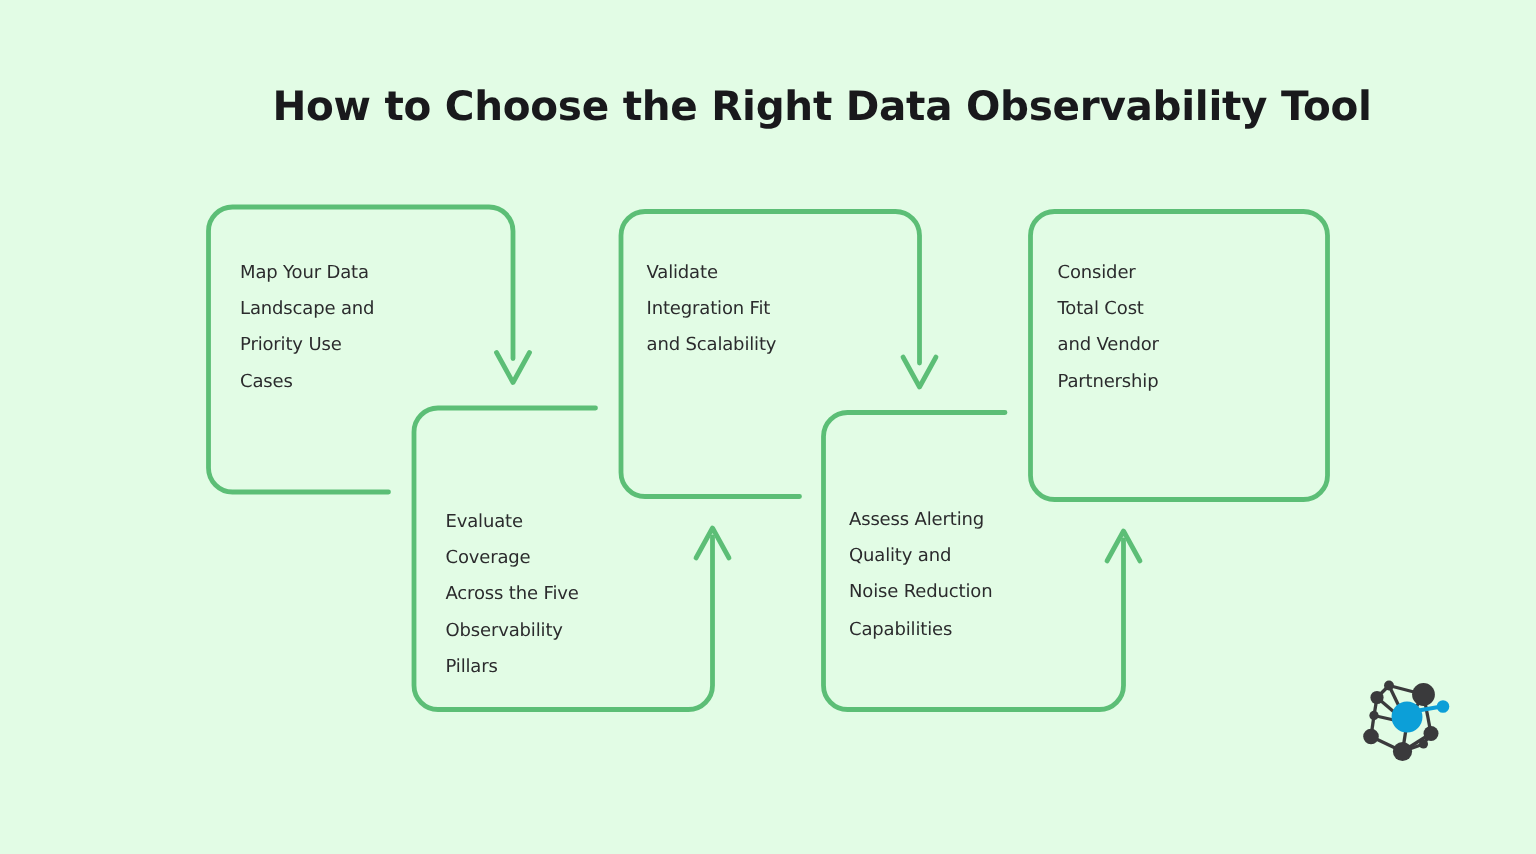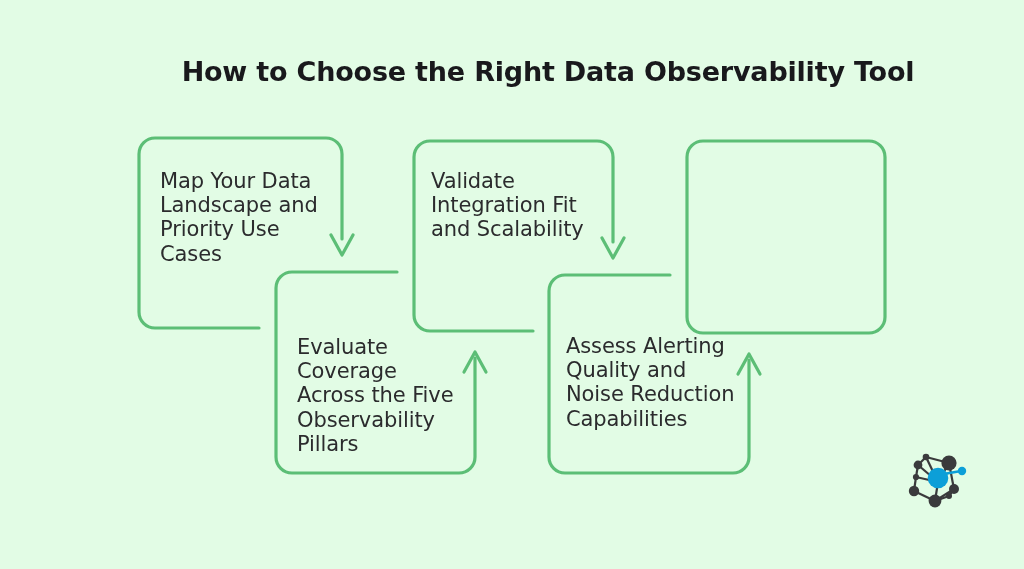--- a/index.html
+++ b/index.html
@@ -26,21 +26,21 @@
   svg.flow path, svg.flow polyline{
     fill:none;
     stroke:#5cbe76;
     stroke-width:3.2;
     stroke-linecap:round;
     stroke-linejoin:round;
   }
   .boxtext{
     position:absolute;
     font-family:"DejaVu Sans", sans-serif;
-    font-size:21px;
+    font-size:12px;
     line-height:24.2px;
     color:#2b2b2d;
     white-space:pre-line;
     letter-spacing:-0.1px;
   }
   .logo{position:absolute;left:904px;top:447px;width:72px;height:66px;}
 </style>
 </head>
 <body>
 
@@ -78,20 +78,24 @@
 Coverage
 Across the Five
 Observability
 Pillars</div>
 
   <div class="boxtext" style="left:566px;top:334px;width:185px;">Assess Alerting
 Quality and
 Noise Reduction
 Capabilities</div>
 
+  <div class="boxtext" style="left:705px;top:169px;width:175px;">Consider
+Total Cost
+and Vendor
+Partnership</div>
 
   <svg class="logo" viewBox="0 0 72 66">
     <g stroke="#3a3a3c" stroke-width="2.2" fill="none">
       <path d="M14 18 L22 10"></path>
       <path d="M14 18 L12 30"></path>
       <path d="M14 18 L34 35"></path>
       <path d="M22 10 L45 16"></path>
       <path d="M22 10 L34 35"></path>
       <path d="M12 30 L10 44"></path>
       <path d="M12 30 L34 35"></path>

